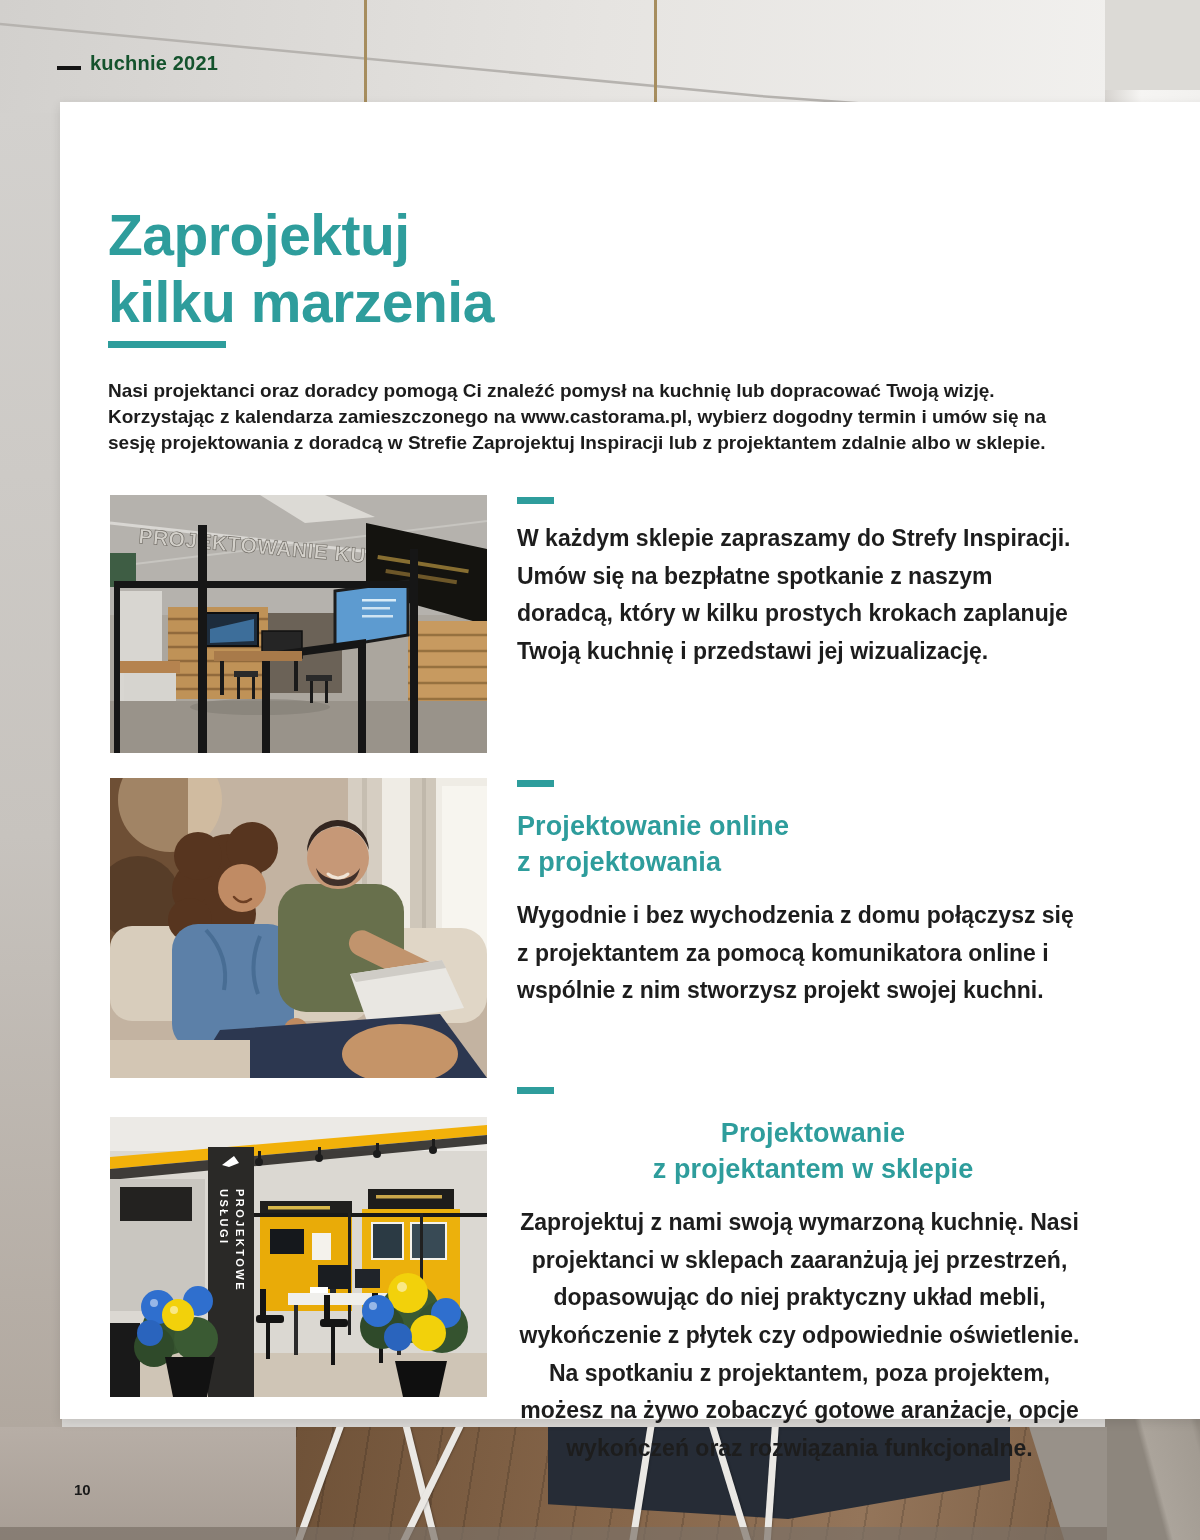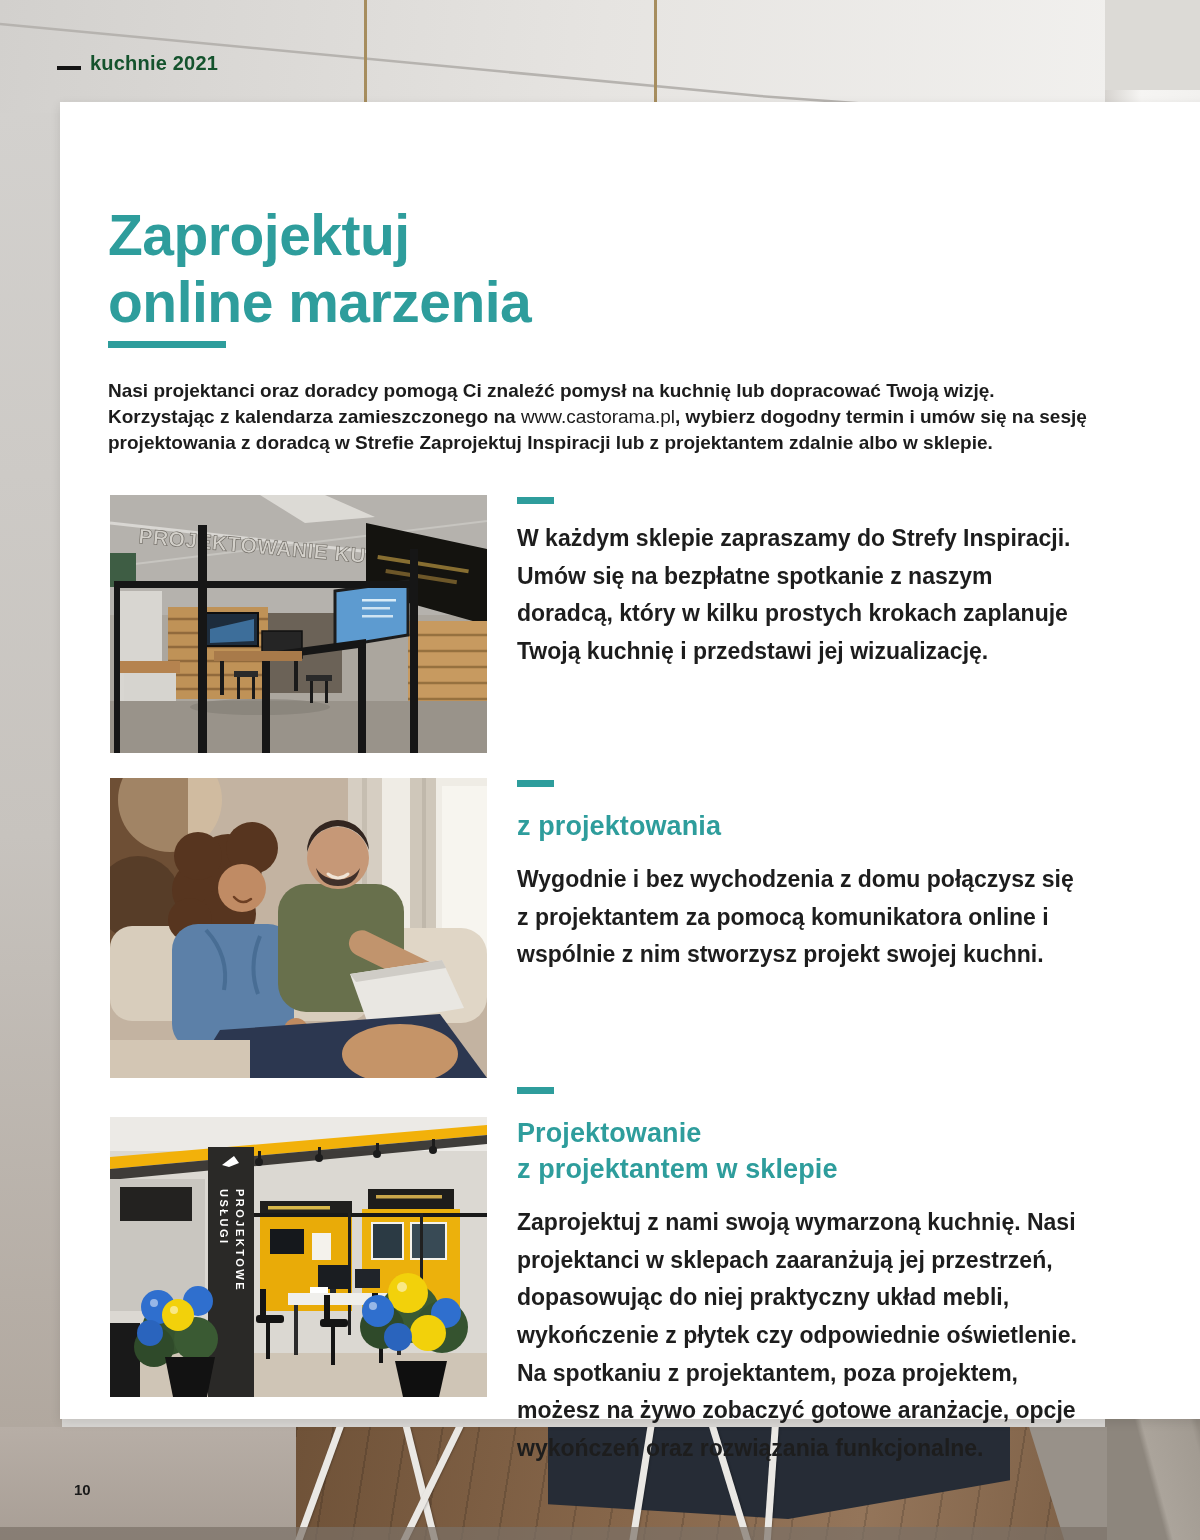--- a/index.html
+++ b/index.html
@@ -71,28 +71,28 @@
   .page-number{position:absolute;left:74px;top:1481px;z-index:3;font-size:15px;font-weight:bold;color:#1a1a1a;}
   
   .card{position:absolute;left:60px;top:102px;width:1189px;height:1317px;
     background:#ffffff;z-index:2;box-shadow:0 3px 10px rgba(0,0,0,.10);}
   .title{position:absolute;left:48px;top:62px;color:#2e9d9c;font-weight:bold;
     font-size:57px;line-height:1.18;letter-spacing:-.5px;}
   .title span{display:block;}
   .title-rule{position:absolute;left:48px;top:239px;width:118px;height:7px;background:#2e9d9c;}
   .intro{position:absolute;left:48px;top:276px;width:990px;margin:0;
     font-size:19px;line-height:1.38;font-weight:bold;color:#1c1c1c;}
-  .intro b{font-weight:normal;}
+  .intro b{font-weight:bold;}
   .photo{position:absolute;left:50px;width:377px;overflow:hidden;background:#b9b5ae;}
   .photo svg{display:block;width:100%;height:100%;}
   .photo1{top:393px;height:258px;}
   .photo2{top:676px;height:300px;}
   .photo3{top:1015px;height:280px;}
   .sec{position:absolute;left:457px;width:592px;}
-  .sec1{top:395px;} .sec2{top:678px;} .sec3{top:985px;}
+  .sec1{top:395px;} .sec2{top:678px;} .sec3{top:985px;text-align:center;}
   .sec .dash{width:37px;height:7px;background:#2e9d9c;}
   .sec h2{margin:22px 0 0 0;color:#2e9d9c;font-size:27px;line-height:1.33;letter-spacing:.1px;}
   .sec h2 span{display:block;}
   .sec p{margin:16px 0 0 0;width:565px;font-size:23px;line-height:1.64;font-weight:bold;color:#1d1d1d;}
 </style>
 </head>
 <body>
 
 <div class="page">
 
@@ -143,21 +143,21 @@
   <div class="header">
     <span class="hdash"></span>
     <span>kuchnie 2021</span>
   </div>
   <div class="page-number">10</div>
 
   <div class="card">
 
     <h1 class="title">
       <span>Zaprojektuj</span>
-      <span>online marzenia</span>
+      <span>kilku marzenia</span>
     </h1>
     <div class="title-rule"></div>
 
     <p class="intro"><span>Nasi projektanci oraz doradcy pomogą Ci znaleźć pomysł na kuchnię lub dopracować Twoją wizję. Korzystając z kalendarza zamieszczonego na </span><b>www.castorama.pl</b><span>, wybierz dogodny termin i umów się na sesję projektowania z doradcą w Strefie Zaprojektuj Inspiracji lub z projektantem zdalnie albo w sklepie.</span></p>
 
     <div class="photo photo1">
       <svg viewBox="0 0 377 258" preserveAspectRatio="none">
         <rect width="377" height="258" fill="#aba69e"></rect>
         <rect width="377" height="120" fill="#b5b2ad"></rect>
         <line x1="0" y1="28" x2="377" y2="70" stroke="#d9d7d3" stroke-width="3"></line>
@@ -361,20 +361,21 @@
     </div>
 
     <div class="sec sec1">
       <div class="dash"></div>
       <p>W każdym sklepie zapraszamy do Strefy Inspiracji. Umów się na bezpłatne spotkanie z naszym doradcą, który w kilku prostych krokach zaplanuje Twoją kuchnię i przedstawi jej wizualizację.</p>
     </div>
 
     <div class="sec sec2">
       <div class="dash"></div>
       <h2>
+        <span>Projektowanie online</span>
         <span>z projektowania</span>
       </h2>
       <p>Wygodnie i bez wychodzenia z domu połączysz się z projektantem za pomocą komunikatora online i wspólnie z nim stworzysz projekt swojej kuchni.</p>
     </div>
 
     <div class="sec sec3">
       <div class="dash"></div>
       <h2>
         <span>Projektowanie</span>
         <span>z projektantem w sklepie</span>

